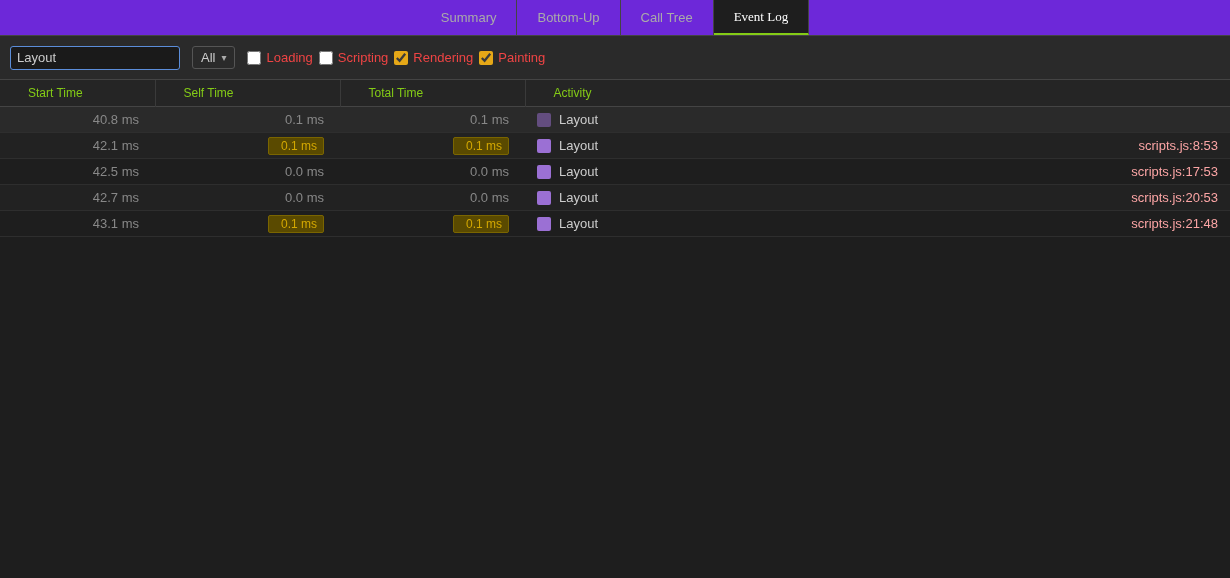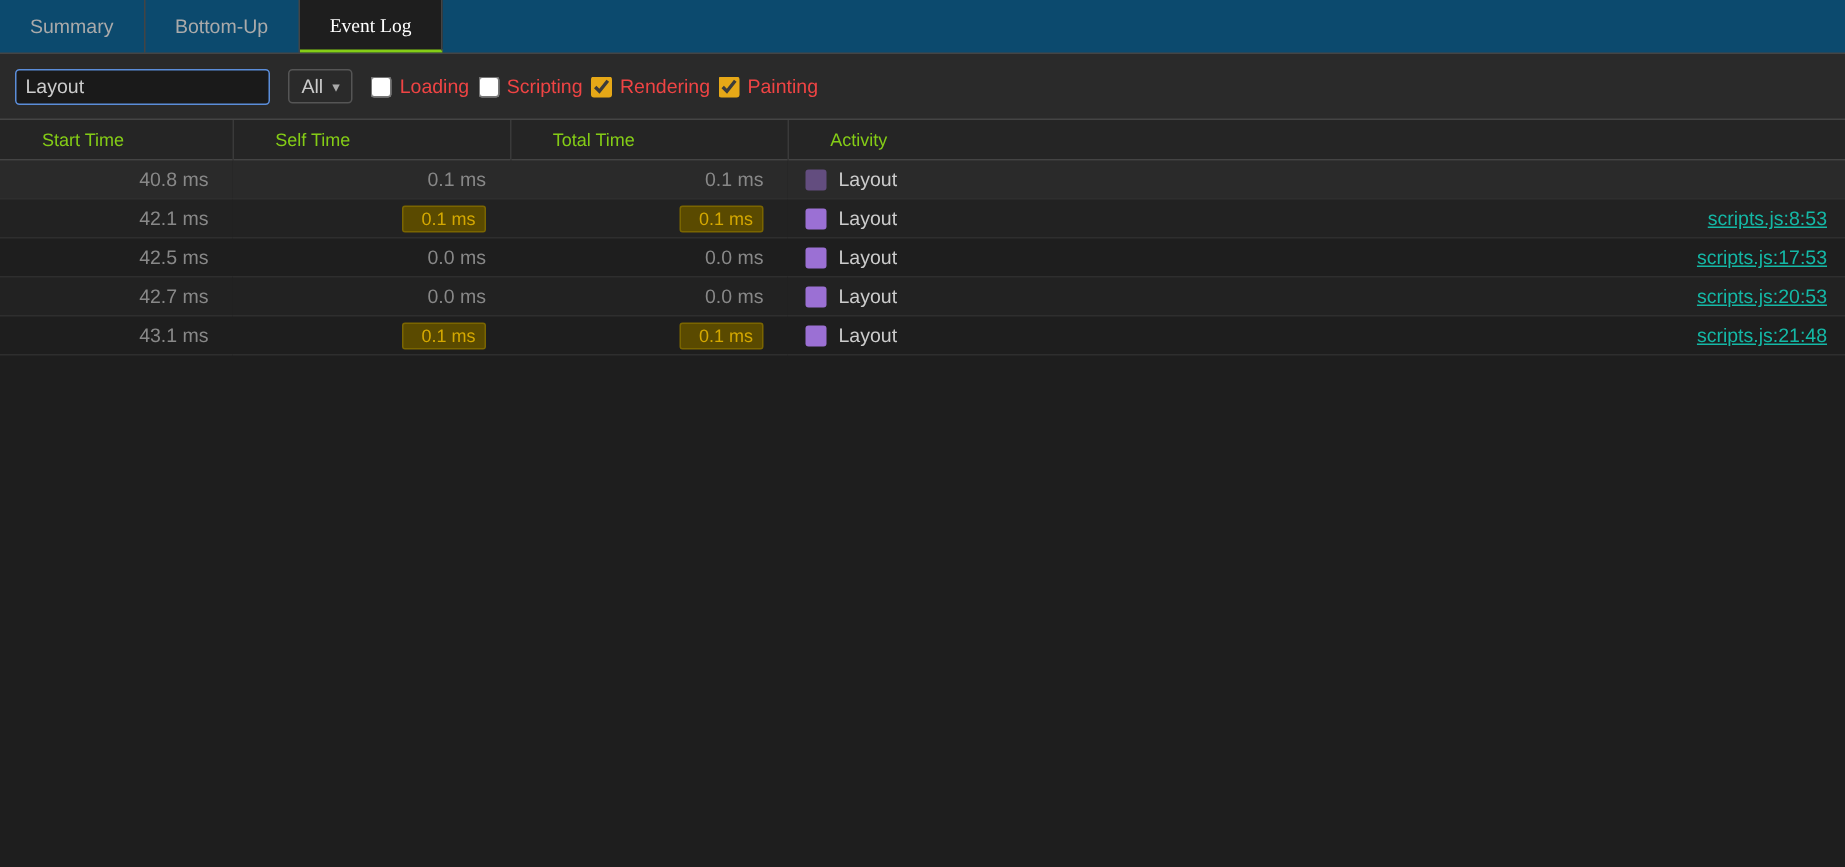--- a/index.html
+++ b/index.html
@@ -9,24 +9,25 @@
       font-family: -apple-system, BlinkMacSystemFont, "Segoe UI", sans-serif;
       font-size: 13px;
       width: 1230px;
       height: 578px;
       overflow: hidden;
     }
 
     
     .tab-bar {
       display: flex;
-      background: #0c4a6e;
+      background: #6d28d9;
       border-bottom: 1px solid #444;
       height: 36px;
       align-items: stretch;
+      justify-content: center;
     }
     .tab {
       padding: 0 20px;
       display: flex;
       align-items: center;
       cursor: pointer;
       color: #aaa;
       font-size: 13px;
       border-right: 1px solid #444;
     }
@@ -183,40 +184,42 @@
       width: 14px;
       height: 14px;
       background: #9b70d4;
       border-radius: 2px;
       flex-shrink: 0;
     }
     .activity-icon.dim { opacity: 0.5; }
 
     .link-cell {
       text-align: left;
-      color: #14b8a6;
-      cursor: pointer;
-      text-decoration: underline;
+      color: #fca5a5;
+      cursor: pointer;
     }
 
     .start-time-cell {
       color: #888;
       text-align: right;
       padding-right: 16px;
     }
   </style>
 </head>
 <body>
 
 <div class="tab-bar">
   <div class="tab" id="tab-summary">
     <span>Summary</span>
   </div>
   <div class="tab" id="tab-bottom-up">
     <span>Bottom-Up</span>
+  </div>
+  <div class="tab" id="tab-call-tree">
+    <span>Call Tree</span>
   </div>
   <div class="tab active" id="tab-event-log">
     <span>Event Log</span>
   </div>
 </div>
 
 <div class="toolbar">
   <div class="search-wrapper">
     <input class="search-input" type="text" value="Layout" placeholder="Filter" style="">
     <button class="clear-btn">✕</button>

